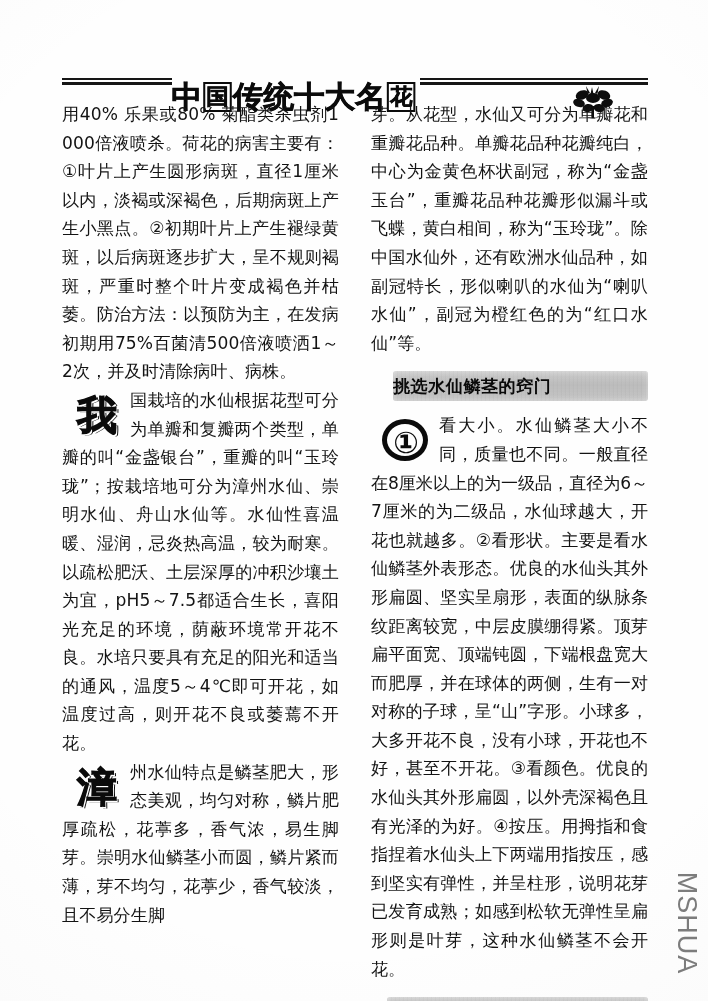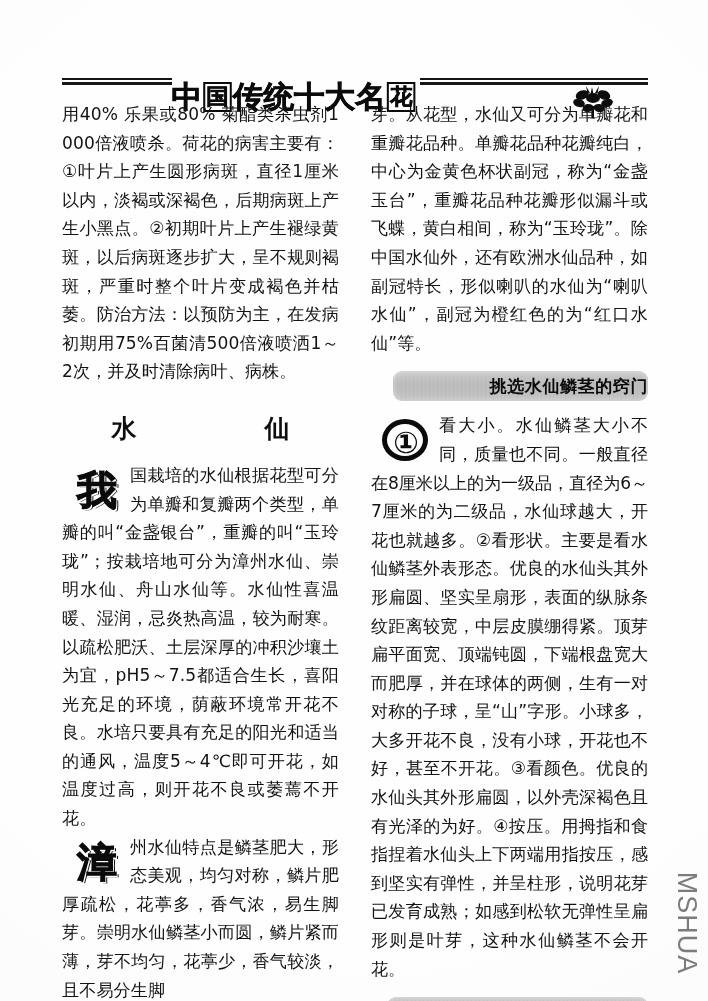--- a/index.html
+++ b/index.html
@@ -133,29 +133,29 @@
     letter-spacing: 26px;
     text-indent: 26px;
     color: #0d0d0d;
   }
 
   
   .banner {
     position: relative;
     margin: 14px 0 10px 16px;
     height: 30px;
-    border-radius: 9px;
+    border-radius: 3px;
     background:
       repeating-linear-gradient(0deg,   rgba(0,0,0,0.045) 0px, rgba(0,0,0,0.0) 1px, rgba(0,0,0,0.035) 2px, rgba(0,0,0,0.0) 3px),
       repeating-linear-gradient(90deg,  rgba(0,0,0,0.05) 0px, rgba(0,0,0,0.0) 2px, rgba(0,0,0,0.03) 3px, rgba(0,0,0,0.0) 4px),
       linear-gradient(180deg, #d3d3d3 0%, #c2c2c2 45%, #cbcbcb 100%);
     box-shadow: inset 0 0 6px rgba(255,255,255,0.45);
     display: flex;
     align-items: center;
-    justify-content: flex-end;
+    justify-content: flex-start;
     overflow: hidden;
   }
   .banner-left-inset { margin-left: 22px; }
   .banner-text {
     font-size: 17px;
     font-weight: 700;
     letter-spacing: 0.6px;
     color: #0a0a0a;
     white-space: nowrap;
   }
@@ -250,21 +250,20 @@
       </g>
     </svg>
   </div>
 
   <div class="columns">
 
     <div class="col col-left">
 
       <p class="body-text">用40% 乐果或80% 菊酯类杀虫剂1000倍液喷杀。荷花的病害主要有：①叶片上产生圆形病斑，直径1厘米以内，淡褐或深褐色，后期病斑上产生小黑点。②初期叶片上产生褪绿黄斑，以后病斑逐步扩大，呈不规则褐斑，严重时整个叶片变成褐色并枯萎。防治方法：以预防为主，在发病初期用75%百菌清500倍液喷洒1～2次，并及时清除病叶、病株。</p>
 
-      <div class="chapter-title">水　　仙</div>
 
 
       <div class="dropcap-para">
         <span class="dropcap">我</span>
         <p class="body-text">国栽培的水仙根据花型可分为单瓣和复瓣两个类型，单瓣的叫“金盏银台”，重瓣的叫“玉玲珑”；按栽培地可分为漳州水仙、崇明水仙、舟山水仙等。水仙性喜温暖、湿润，忌炎热高温，较为耐寒。以疏松肥沃、土层深厚的冲积沙壤土为宜，pH5～7.5都适合生长，喜阳光充足的环境，荫蔽环境常开花不良。水培只要具有充足的阳光和适当的通风，温度5～4℃即可开花，如温度过高，则开花不良或萎蔫不开花。</p>
       </div>
 
 
       <div class="dropcap-para">
         <span class="dropcap">漳</span>

